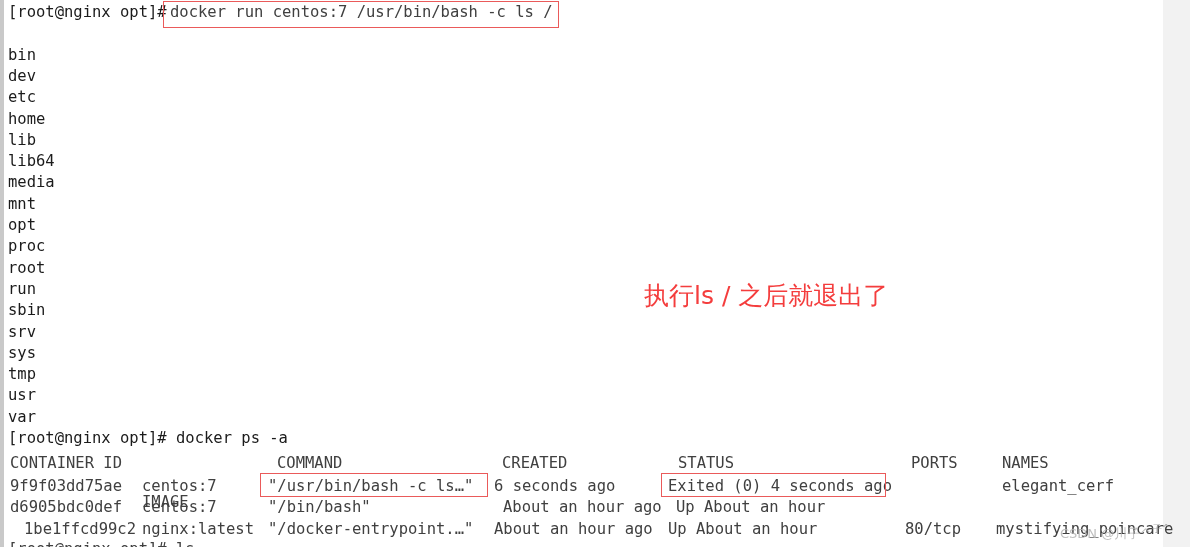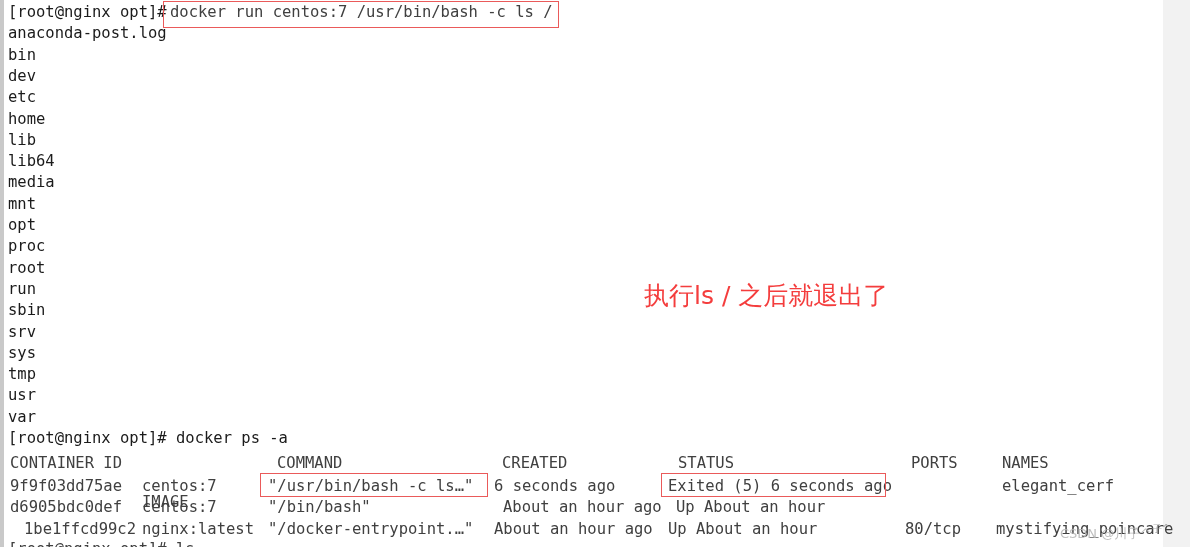--- a/index.html
+++ b/index.html
@@ -109,21 +109,20 @@
 
 <div id="screen">
 
   <div class="right-band"></div>
 
   <div class="term">
 
     <div class="line" style="top:2px; left:8px;"><span>[root@nginx opt]# </span></div>
     <div class="col" style="top:2px; left:170px;">docker run centos:7 /usr/bin/bash -c ls /</div>
 
-    <div class="line" style="top:23.3px;">anaconda-post.log</div>
     <div class="line" style="top:44.6px;">bin</div>
     <div class="line" style="top:65.9px;">dev</div>
     <div class="line" style="top:87.2px;">etc</div>
     <div class="line" style="top:108.5px;">home</div>
     <div class="line" style="top:129.8px;">lib</div>
     <div class="line" style="top:151.1px;">lib64</div>
     <div class="line" style="top:172.4px;">media</div>
     <div class="line" style="top:193.7px;">mnt</div>
     <div class="line" style="top:215px;">opt</div>
     <div class="line" style="top:236.3px;">proc</div>
@@ -143,21 +142,21 @@
     <div class="col" style="top:453px; left:277px;">COMMAND</div>
     <div class="col" style="top:453px; left:502px;">CREATED</div>
     <div class="col" style="top:453px; left:678px;">STATUS</div>
     <div class="col" style="top:453px; left:911px;">PORTS</div>
     <div class="col" style="top:453px; left:1002px;">NAMES</div>
 
     <div class="col" style="top:476px; left:10px;">9f9f03dd75ae</div>
     <div class="col" style="top:476px; left:142px;">centos:7</div>
     <div class="col" style="top:476px; left:268px;">"/usr/bin/bash -c ls…"</div>
     <div class="col" style="top:476px; left:494px;">6 seconds ago</div>
-    <div class="col" style="top:476px; left:668px;">Exited (5) 6 seconds ago</div>
+    <div class="col" style="top:476px; left:668px;">Exited (0) 4 seconds ago</div>
     <div class="col" style="top:476px; left:911px;"></div>
     <div class="col" style="top:476px; left:1002px;">elegant_cerf</div>
 
     <div class="col" style="top:497.3px; left:10px;text-align:right;">d6905bdc0def</div>
     <div class="col" style="top:497.3px; left:142px;">centos:7</div>
     <div class="col" style="top:497.3px; left:268px;">"/bin/bash"</div>
     <div class="col" style="top:497.3px; left:503px;">About an hour ago</div>
     <div class="col" style="top:497.3px; left:676px;">Up About an hour</div>
     <div class="col" style="top:497.3px; left:911px;"></div>
 

